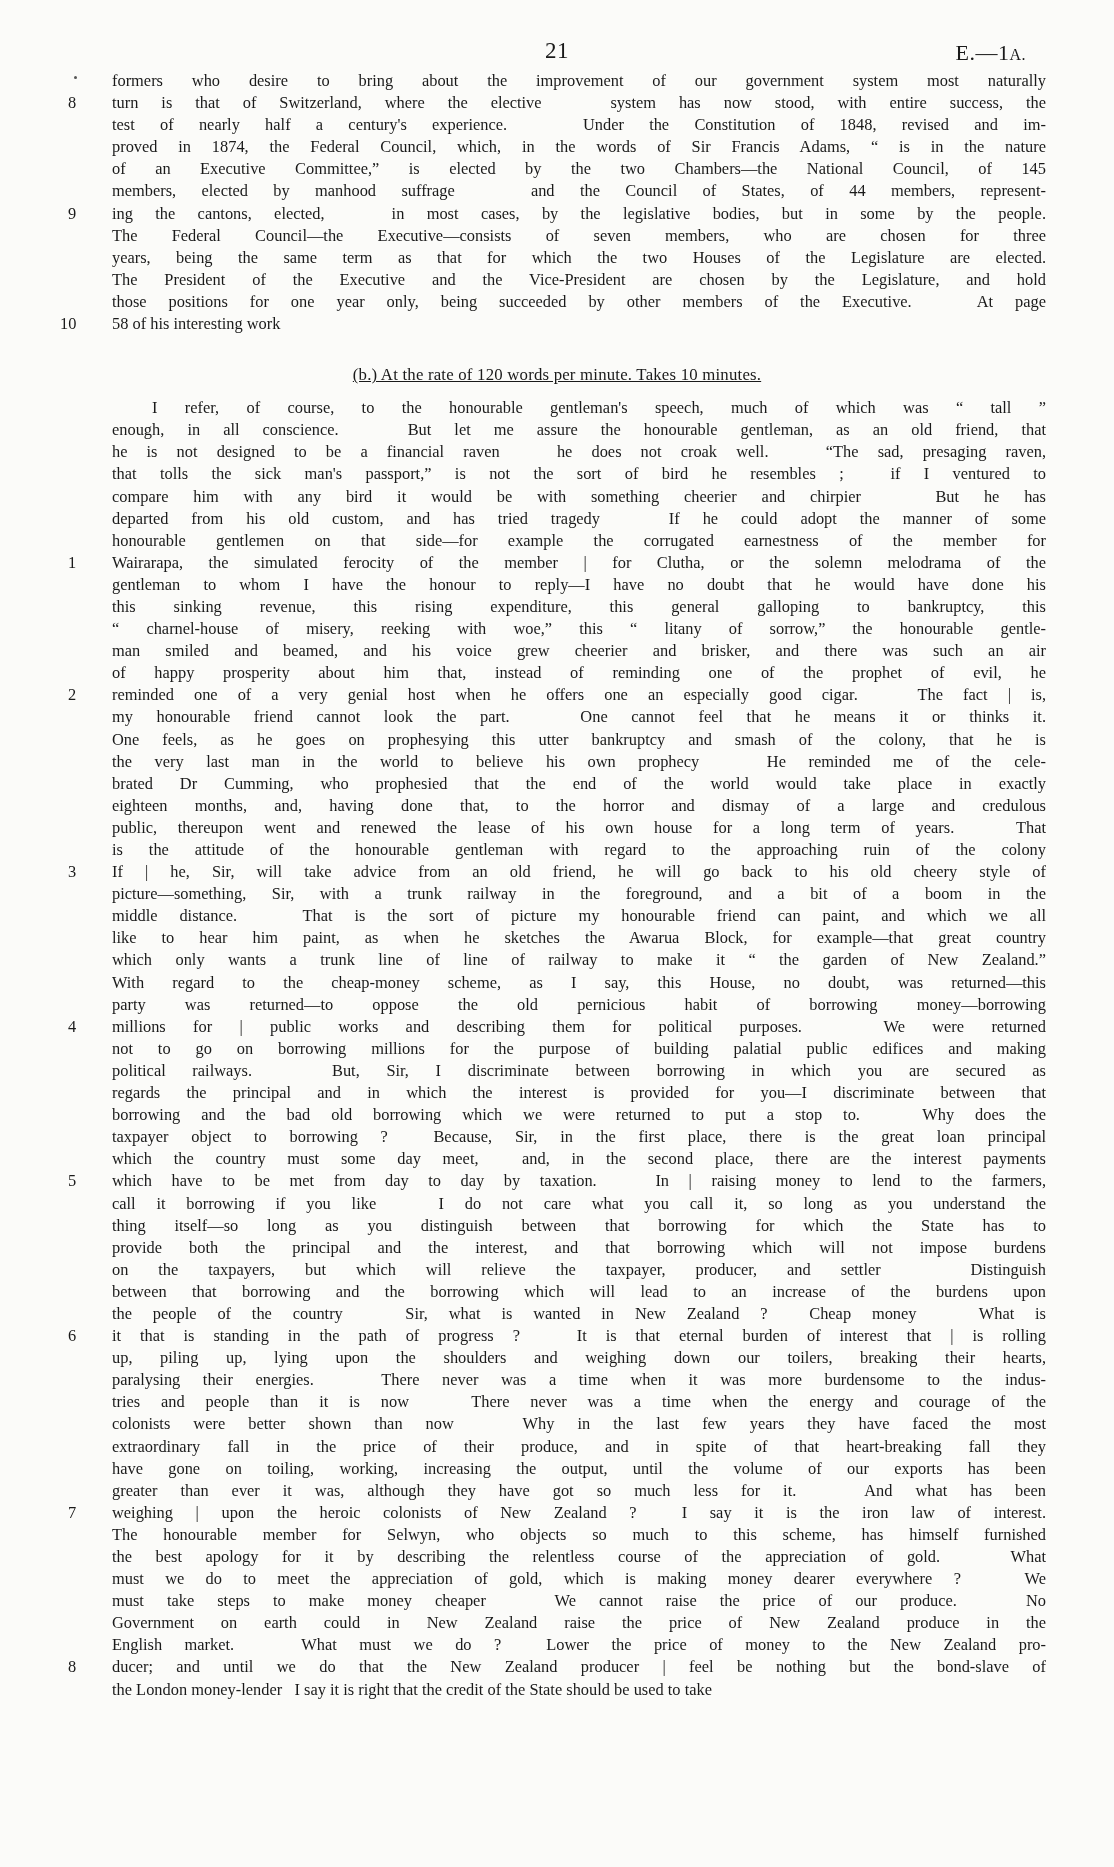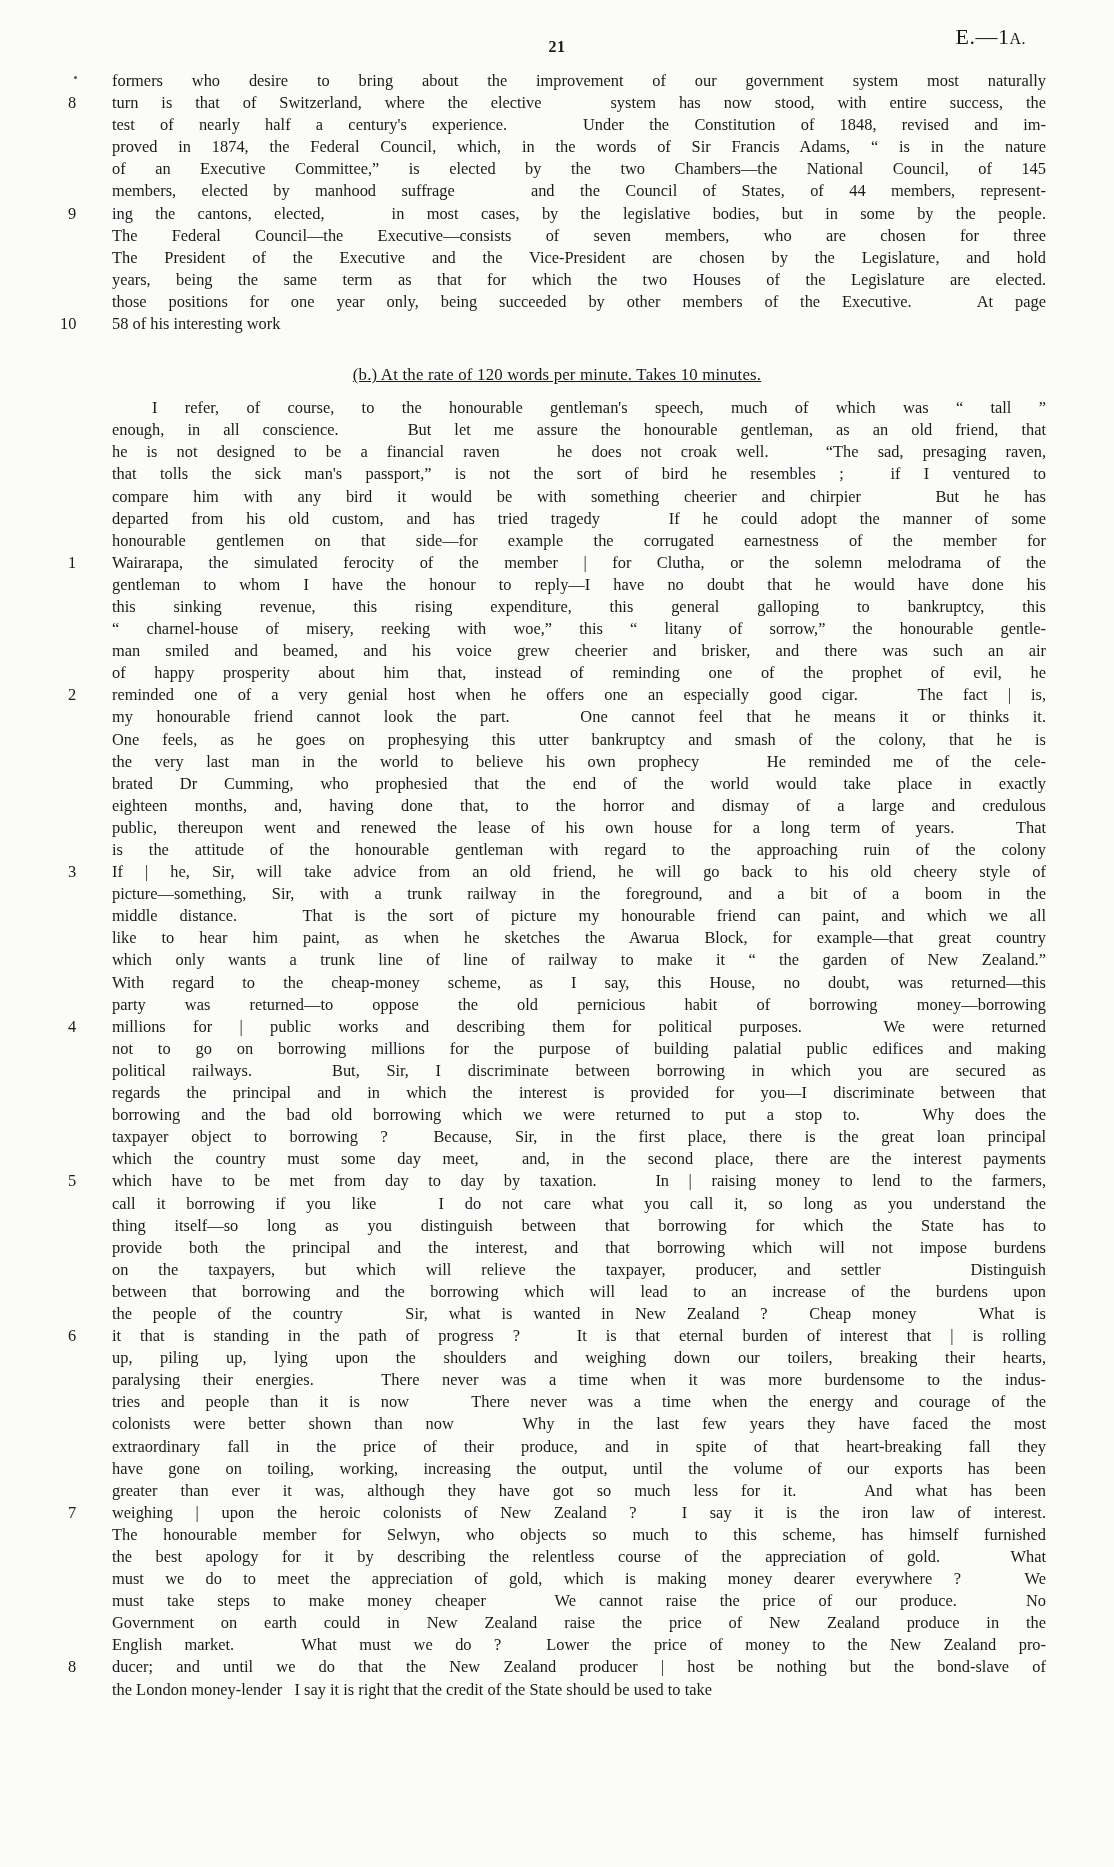--- a/index.html
+++ b/index.html
@@ -24,28 +24,27 @@
   .header {
     position: relative;
     height: 70px;
     margin: 0 88px 0 88px;
   }
   .page-number {
     position: absolute;
     left: 50%;
     top: 38px;
     transform: translateX(-50%);
-    font-size: 16px;
+    font-size: 23px;
     letter-spacing: 0.5px;
-    font-weight: bold;
   }
   .doc-ref {
     position: absolute;
     right: 0;
-    top: 24px;
+    top: 40px;
     font-size: 22px;
     letter-spacing: 0.5px;
   }
   .doc-ref .sm {
     font-size: 16px;
   }
   .body-area {
     margin: 0 68px;
     position: relative;
   }
@@ -117,22 +116,22 @@
       <div class="tiny-dot"></div>
       <div class="lines" id="section-one">
           <div class="ln"><span>formers who desire to bring about the improvement of our government system most naturally</span></div>
           <div class="ln"><span class="marker">8</span><span>turn is that of Switzerland, where the elective   system has now stood, with entire success, the</span></div>
           <div class="ln"><span>test of nearly half a century's experience.   Under the Constitution of 1848, revised and im-</span></div>
           <div class="ln"><span>proved in 1874, the Federal Council, which, in the words of Sir Francis Adams, “ is in the nature</span></div>
           <div class="ln"><span>of an Executive Committee,” is elected by the two Chambers—the National Council, of 145</span></div>
           <div class="ln"><span>members, elected by manhood suffrage   and the Council of States, of 44 members, represent-</span></div>
           <div class="ln"><span class="marker">9</span><span>ing the cantons, elected,   in most cases, by the legislative bodies, but in some by the people.</span></div>
           <div class="ln"><span>The Federal Council—the Executive—consists of seven members, who are chosen for three</span></div>
+          <div class="ln"><span>years, being the same term as that for which the two Houses of the Legislature are elected.</span></div>
           <div class="ln"><span>The President of the Executive and the Vice-President are chosen by the Legislature, and hold</span></div>
-          <div class="ln"><span>years, being the same term as that for which the two Houses of the Legislature are elected.</span></div>
           <div class="ln"><span>those positions for one year only, being succeeded by other members of the Executive.   At page</span></div>
           <div class="ln last"><span class="marker wide">10</span><span>58 of his interesting work</span></div>
         </div>
     </div>
 
     <div class="subhead">(b.) At the rate of 120 words per minute.   Takes 10 minutes.</div>
 
     <div class="para-block">
       <div class="lines" id="section-two">
           <div class="ln indent-first"><span>I refer, of course, to the honourable gentleman's speech, much of which was “ tall ”</span></div>
@@ -185,19 +184,19 @@
           <div class="ln"><span>extraordinary fall in the price of their produce, and in spite of that heart-breaking fall they</span></div>
           <div class="ln"><span>have gone on toiling, working, increasing the output, until the volume of our exports has been</span></div>
           <div class="ln"><span>greater than ever it was, although they have got so much less for it.   And what has been</span></div>
           <div class="ln"><span class="marker">7</span><span>weighing | upon the heroic colonists of New Zealand ?  I say it is the iron law of interest.</span></div>
           <div class="ln"><span>The honourable member for Selwyn, who objects so much to this scheme, has himself furnished</span></div>
           <div class="ln"><span>the best apology for it by describing the relentless course of the appreciation of gold.   What</span></div>
           <div class="ln"><span>must we do to meet the appreciation of gold, which is making money dearer everywhere ?   We</span></div>
           <div class="ln"><span>must take steps to make money cheaper   We cannot raise the price of our produce.   No</span></div>
           <div class="ln"><span>Government on earth could in New Zealand raise the price of New Zealand produce in the</span></div>
           <div class="ln"><span>English market.   What must we do ?  Lower the price of money to the New Zealand pro-</span></div>
-          <div class="ln"><span class="marker">8</span><span>ducer; and until we do that the New Zealand producer | host be nothing but the bond-slave of</span></div>
+          <div class="ln"><span class="marker">8</span><span>ducer; and until we do that the New Zealand producer | feel be nothing but the bond-slave of</span></div>
           <div class="ln last"><span>the London money-lender   I say it is right that the credit of the State should be used to take</span></div>
         </div>
     </div>
 
   </div>
 </div>
 
 </body></html>

